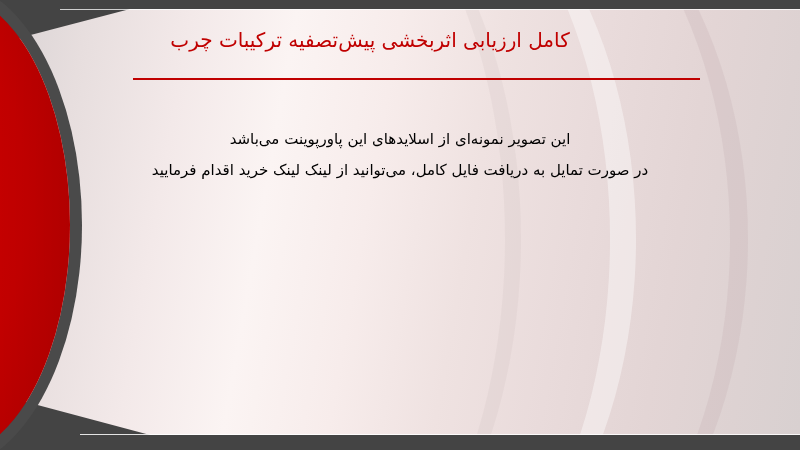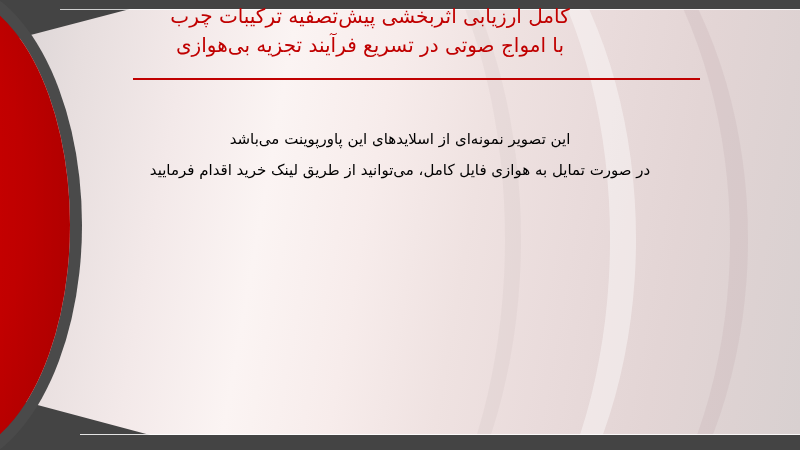--- a/index.html
+++ b/index.html
@@ -122,21 +122,21 @@
   }
   .band-bottom {
     position: absolute; left: 0; bottom: 0; width: 800px; height: 15px;
     background: #444444;
   }
 
   
   .title-block {
     position: absolute;
     left: 0;
-    top: 2px;
+    top: 26px;
     width: 740px;
     text-align: center;
     direction: rtl;
   }
   .title-line {
     color: #c00000;
     font-size: 20px;
     line-height: 29px;
     font-weight: 400;
     white-space: nowrap;
@@ -194,22 +194,21 @@
   <div class="band-bottom"></div>
 
   <div class="red-ellipse-wrap">
     <div class="red-ellipse">
       <div class="red-ellipse-shade"></div>
     </div>
   </div>
 
   <div class="title-block">
     <div class="title-line">کامل ارزیابی اثربخشی پیش‌تصفیه ترکیبات چرب</div>
-    <div class="title-line">با امواج صوتی در تسریع فرآیند تجزیه بی‌هوازی</div>
   </div>
   <div class="title-rule"></div>
 
   <div class="body-block">
     <div class="body-line">این تصویر نمونه‌ای از اسلایدهای این پاورپوینت می‌باشد</div>
-    <div class="body-line">در صورت تمایل به هوازی فایل کامل، می‌توانید از طریق لینک خرید اقدام فرمایید</div>
+    <div class="body-line">در صورت تمایل به دریافت فایل کامل، می‌توانید از لینک لینک خرید اقدام فرمایید</div>
   </div>
 
 </div>
 
 </body></html>

